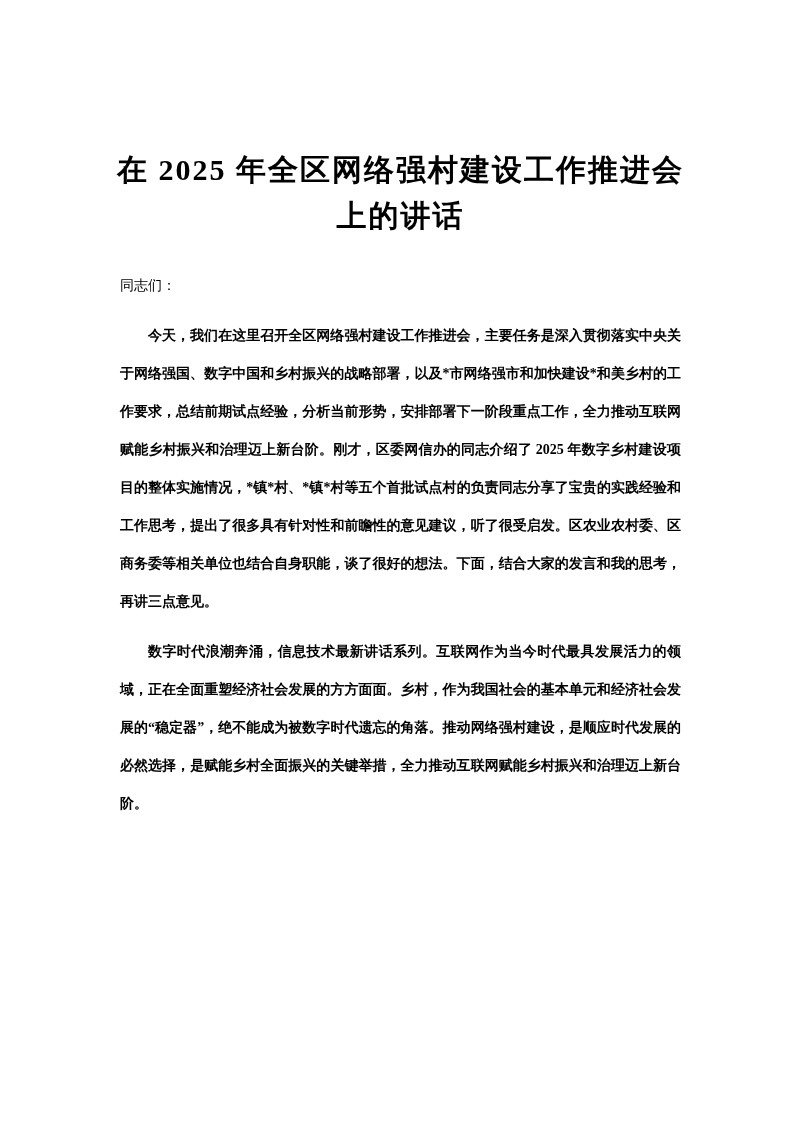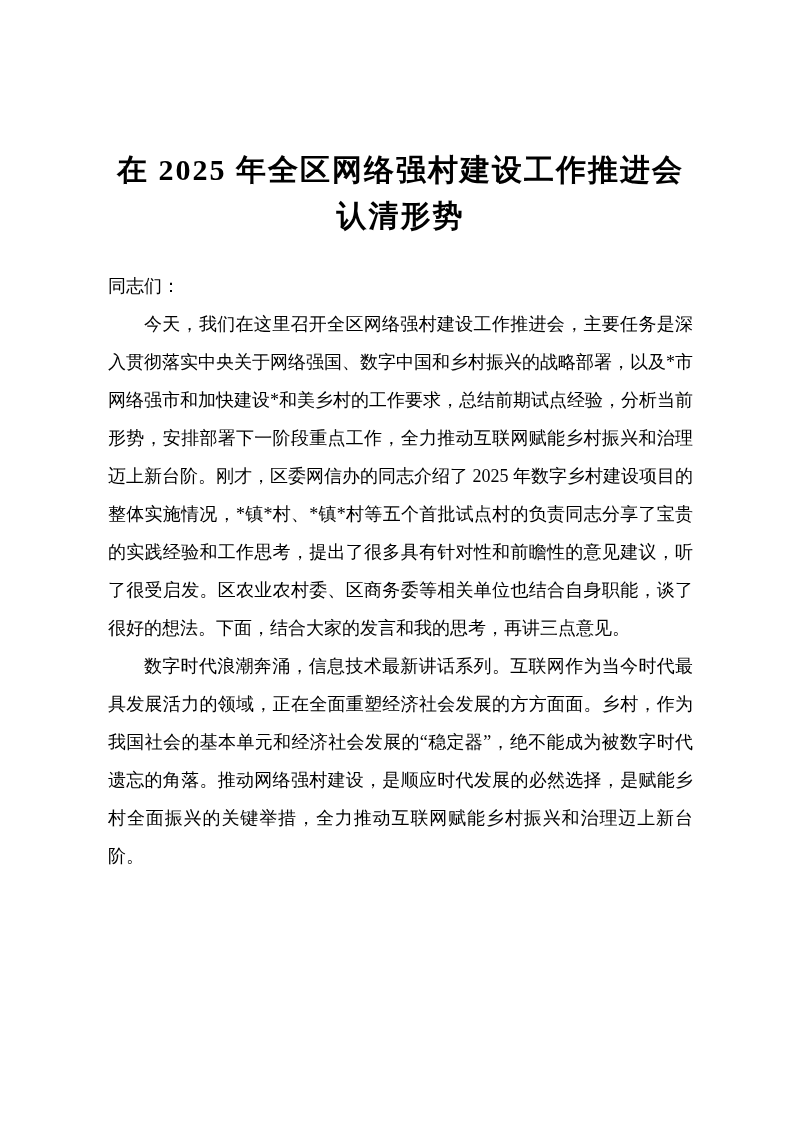--- a/index.html
+++ b/index.html
@@ -18,36 +18,36 @@
   }
   .doc-title {
     margin: 0 0 28px 0;
     font-size: 30px;
     font-weight: bold;
     line-height: 46px;
     text-align: center;
     letter-spacing: 2px;
   }
   .para {
-    margin: 0;
-    font-size: 18px;
+    margin: 12px;
+    font-size: 14px;
     line-height: 38px;
     text-align: justify;
     word-break: normal;
   }
-  .para.indent { text-indent: 2em; }
+  .para.indent { text-indent: 2em; font-weight: bold; }
   .para.bold { font-weight: bold; }
 </style>
 </head>
 <body>
 
 <div class="page">
   <h1 class="doc-title">
     <span>在 2025 年全区网络强村建设工作推进会</span><br>
-    <span>认清形势</span>
+    <span>上的讲话</span>
   </h1>
 
   <p class="para">同志们：</p>
 
   <p class="para indent">今天，我们在这里召开全区网络强村建设工作推进会，主要任务是深入贯彻落实中央关于网络强国、数字中国和乡村振兴的战略部署，以及*市网络强市和加快建设*和美乡村的工作要求，总结前期试点经验，分析当前形势，安排部署下一阶段重点工作，全力推动互联网赋能乡村振兴和治理迈上新台阶。刚才，区委网信办的同志介绍了 2025 年数字乡村建设项目的整体实施情况，*镇*村、*镇*村等五个首批试点村的负责同志分享了宝贵的实践经验和工作思考，提出了很多具有针对性和前瞻性的意见建议，听了很受启发。区农业农村委、区商务委等相关单位也结合自身职能，谈了很好的想法。下面，结合大家的发言和我的思考，再讲三点意见。</p>
 
 
   <p class="para indent">数字时代浪潮奔涌，信息技术最新讲话系列。互联网作为当今时代最具发展活力的领域，正在全面重塑经济社会发展的方方面面。乡村，作为我国社会的基本单元和经济社会发展的“稳定器”，绝不能成为被数字时代遗忘的角落。推动网络强村建设，是顺应时代发展的必然选择，是赋能乡村全面振兴的关键举措，全力推动互联网赋能乡村振兴和治理迈上新台阶。</p>
 </div>
 

